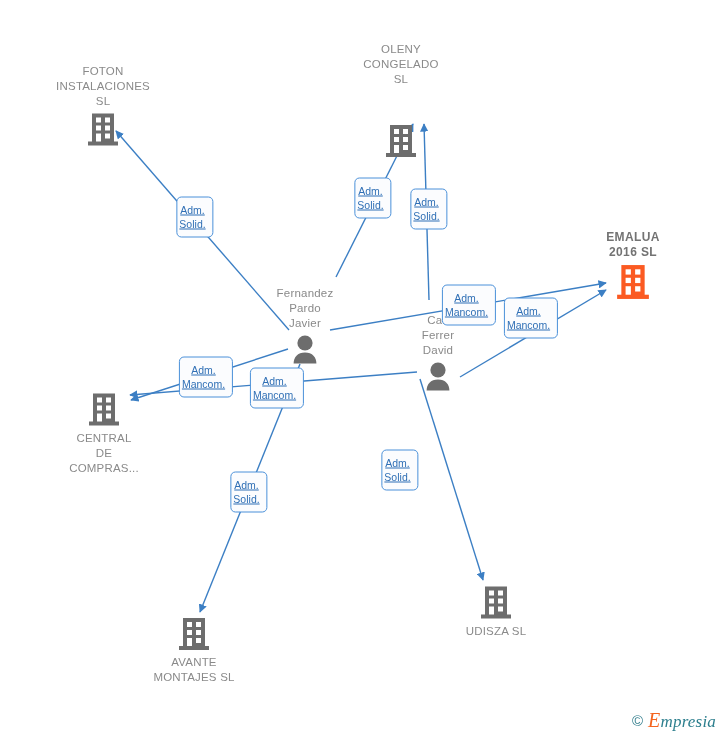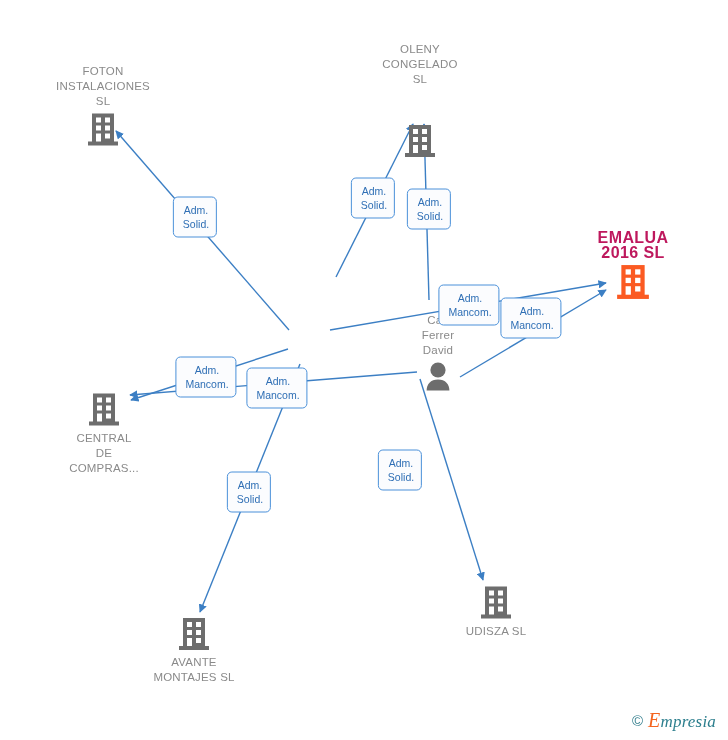--- a/index.html
+++ b/index.html
@@ -38,23 +38,23 @@
   }
   .node .node-label {
     font-size: 11.5px;
     line-height: 15px;
     color: #8a8a8a;
     text-align: center;
     letter-spacing: .2px;
     white-space: pre-line;
   }
   .node.company-highlight .node-label {
-    color: #be185d;
+    color: #737373;
     font-weight: bold;
-    font-size: 16px;
+    font-size: 12px;
     letter-spacing: .4px;
   }
   .node .node-icon {
     display: block;
     line-height: 0;
   }
   .node.company .node-label { order: 1; margin-bottom: 4px; }
   .node.company .node-icon  { order: 2; }
   .node.company.label-below .node-label { order: 2; margin-bottom: 0; margin-top: 4px; }
   .node.company.label-below .node-icon  { order: 1; }
@@ -66,24 +66,25 @@
   .edge-label {
     position: absolute;
     transform: translate(-50%, -50%);
     background: #fbfcfe;
     border: 1.3px solid #4a90d9;
     border-radius: 5px;
     color: #2f6fb5;
     font-size: 10.5px;
     line-height: 14px;
     text-align: center;
-    padding: 5px 7px 6px 9px;
+    padding: 5px 7px 6px 2px;
     white-space: pre-line;
     box-sizing: border-box;
     font-family: "Liberation Sans", sans-serif;
+    text-decoration: underline;
   }
 
   
   #watermark {
     position: absolute;
     right: 12px;
     bottom: 8px;
     display: flex;
     align-items: center;
     gap: 5px;
@@ -141,21 +142,21 @@
         <rect x="17" y="13" width="5" height="5" fill="#ffffff"></rect>
         <rect x="8" y="21" width="5" height="8" fill="#ffffff"></rect>
         <rect x="17" y="21" width="5" height="5" fill="#ffffff"></rect>
       </svg>
     </span>
     <span class="node-label">FOTON
 INSTALACIONES
 SL</span>
   </div>
 
-  <div class="node company" id="node-oleny" style="left:420px; top:100px;gap:33px;">
+  <div class="node company" id="node-oleny" style="left:401px; top:100px;gap:33px;">
     <span class="node-icon">
       <svg width="30" height="34" viewBox="0 0 30 34" xmlns="http://www.w3.org/2000/svg">
         <rect x="4" y="1" width="22" height="29" fill="#6d6d6d"></rect>
         <rect x="0" y="29" width="30" height="4" fill="#6d6d6d"></rect>
         <rect x="8" y="5" width="5" height="5" fill="#ffffff"></rect>
         <rect x="17" y="5" width="5" height="5" fill="#ffffff"></rect>
         <rect x="8" y="13" width="5" height="5" fill="#ffffff"></rect>
         <rect x="17" y="13" width="5" height="5" fill="#ffffff"></rect>
         <rect x="8" y="21" width="5" height="8" fill="#ffffff"></rect>
         <rect x="17" y="21" width="5" height="5" fill="#ffffff"></rect>
@@ -176,28 +177,39 @@
         <rect x="8" y="13" width="5" height="5" fill="#ffffff"></rect>
         <rect x="17" y="13" width="5" height="5" fill="#ffffff"></rect>
         <rect x="8" y="21" width="5" height="8" fill="#ffffff"></rect>
         <rect x="17" y="21" width="5" height="5" fill="#ffffff"></rect>
       </svg>
     </span>
     <span class="node-label">EMALUA
 2016  SL</span>
   </div>
 
-
-  <div class="node person" id="node-caballero" style="left:438px; top:352px;">
+  <div class="node person" id="node-fernandez" style="left:305px; top:325px;">
     <span class="node-icon">
       <svg width="28" height="30" viewBox="0 0 28 30" xmlns="http://www.w3.org/2000/svg">
         <circle cx="14" cy="9" r="7.6" fill="#6d6d6d"></circle>
         <path d="M14 18.5 C6.6 18.5 2.6 23.3 2.6 29.5 L25.4 29.5 C25.4 23.3 21.4 18.5 14 18.5 Z" fill="#6d6d6d"></path>
       </svg>
     </span>
+    <span class="node-label">Fernandez
+Pardo
+Javier</span>
+  </div>
+
+  <div class="node person" id="node-caballero" style="left:438px; top:352px;">
+    <span class="node-icon">
+      <svg width="28" height="30" viewBox="0 0 28 30" xmlns="http://www.w3.org/2000/svg">
+        <circle cx="14" cy="9" r="7.6" fill="#6d6d6d"></circle>
+        <path d="M14 18.5 C6.6 18.5 2.6 23.3 2.6 29.5 L25.4 29.5 C25.4 23.3 21.4 18.5 14 18.5 Z" fill="#6d6d6d"></path>
+      </svg>
+    </span>
     <span class="node-label">Cab
 Ferrer
 David</span>
   </div>
 
   <div class="node company label-below" id="node-central" style="left:104px; top:434px;">
     <span class="node-icon">
       <svg width="30" height="34" viewBox="0 0 30 34" xmlns="http://www.w3.org/2000/svg">
         <rect x="4" y="1" width="22" height="29" fill="#6d6d6d"></rect>
         <rect x="0" y="29" width="30" height="4" fill="#6d6d6d"></rect>

